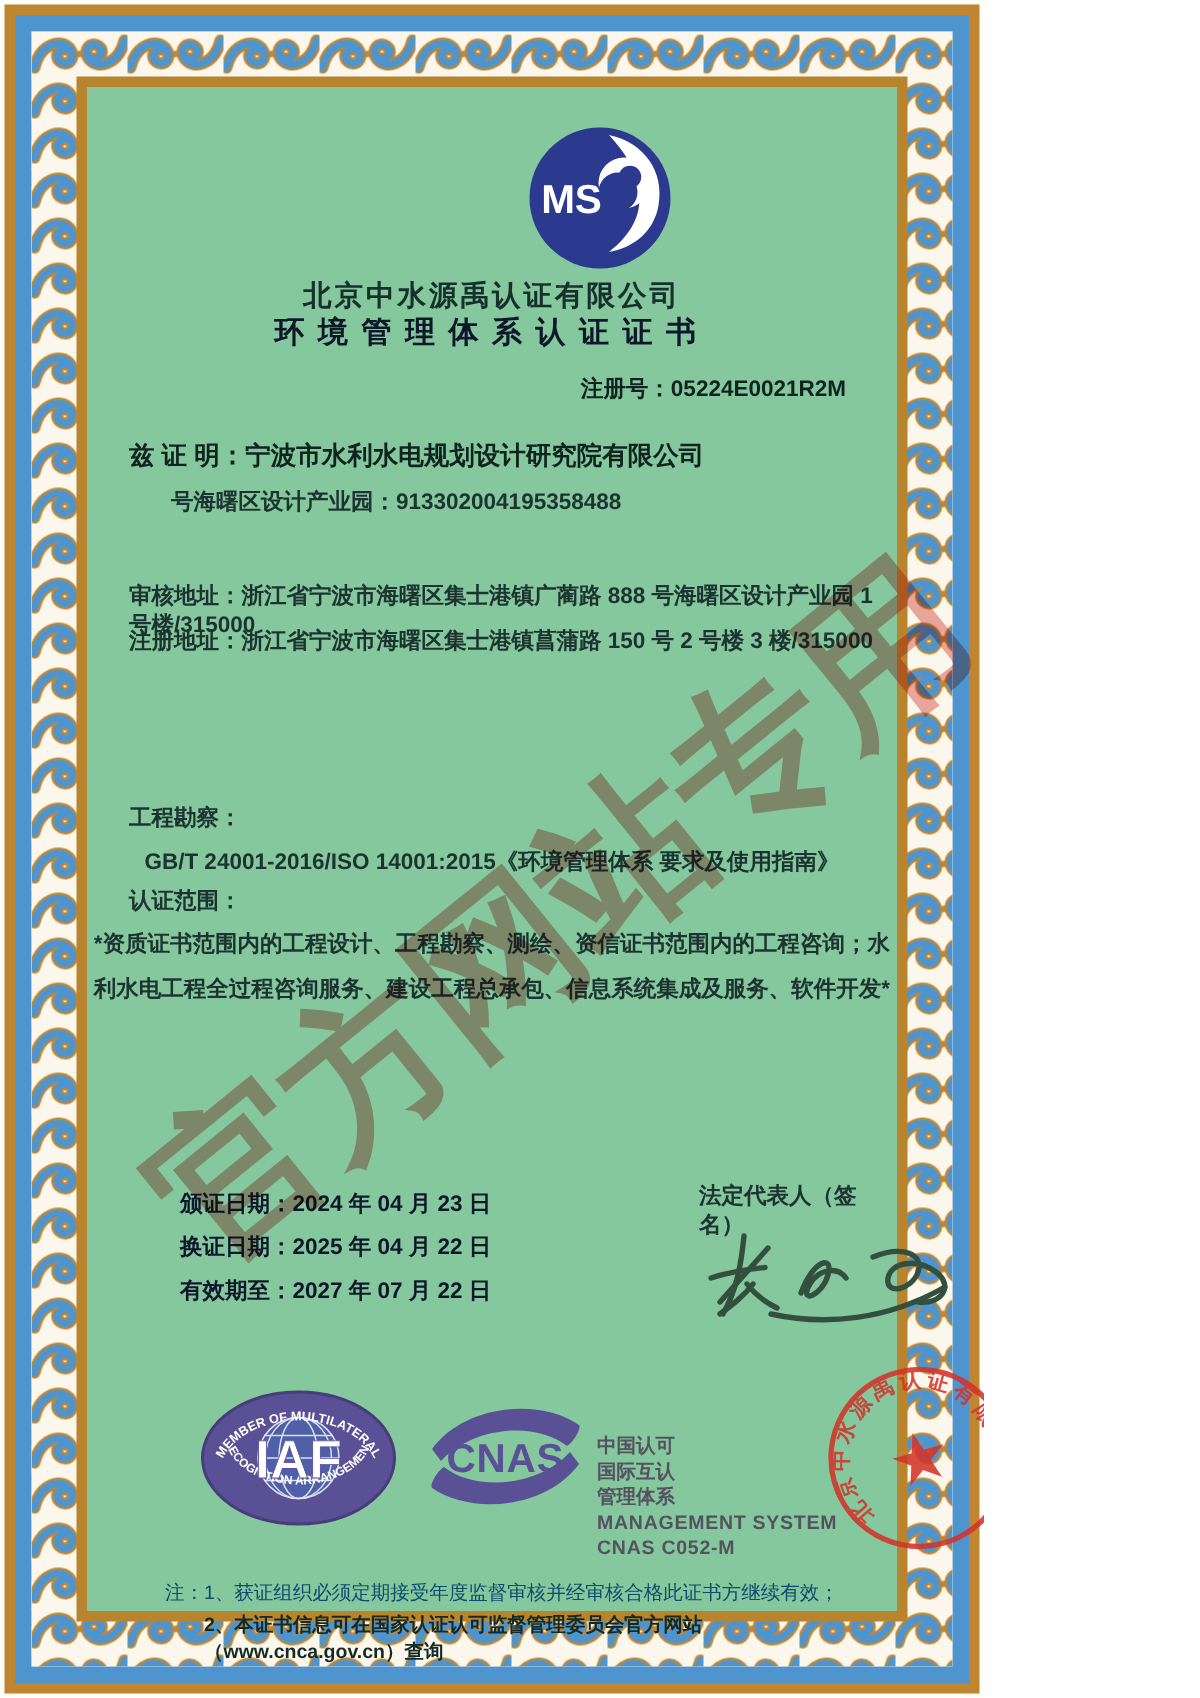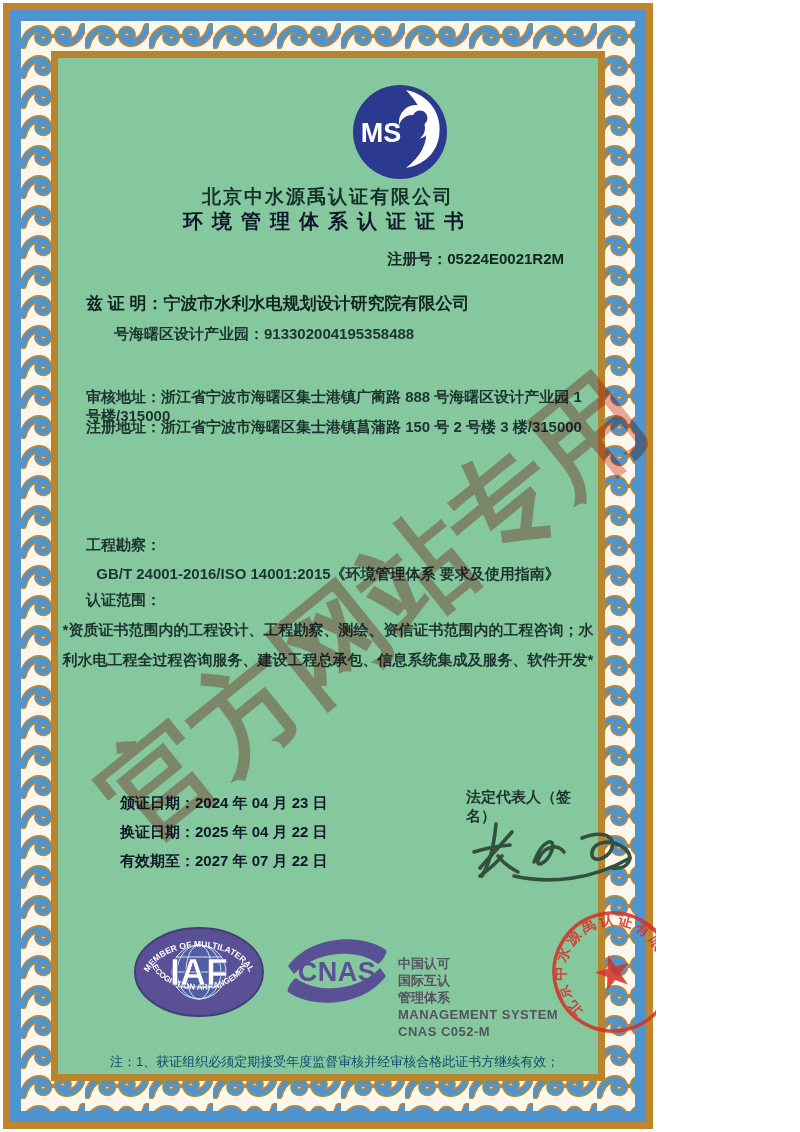--- a/index.html
+++ b/index.html
@@ -174,16 +174,17 @@
         </defs>
         <circle cx="64" cy="64" r="59" fill="none" stroke="#d3342a" stroke-width="3.5"></circle>
         <text font-size="14.5" font-weight="bold" fill="#d3342a" letter-spacing="3" font-family="Liberation Sans, sans-serif">
           <textPath href="#sealArc" startOffset="50%" text-anchor="middle">北京中水源禹认证有限公司</textPath>
         </text>
         <text x="64" y="80" font-size="46" fill="#d3342a" text-anchor="middle">★</text>
       </svg>
     </div>
 
     <div class="abs note1">注：1、获证组织必须定期接受年度监督审核并经审核合格此证书方继续有效；</div>
+    <div class="abs note2">2、本证书信息可在国家认证认可监督管理委员会官方网站（www.cnca.gov.cn）查询</div>
   </div>
 
   <div class="watermark">官方网站专用</div>
 </div>
 
 </body></html>

